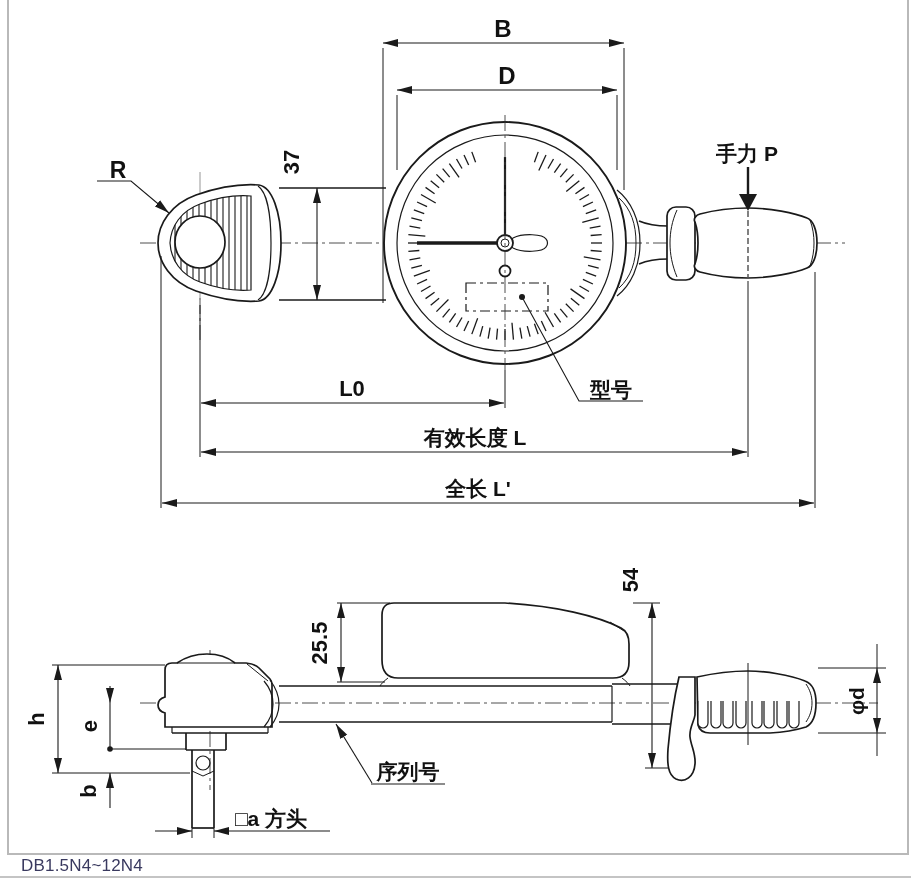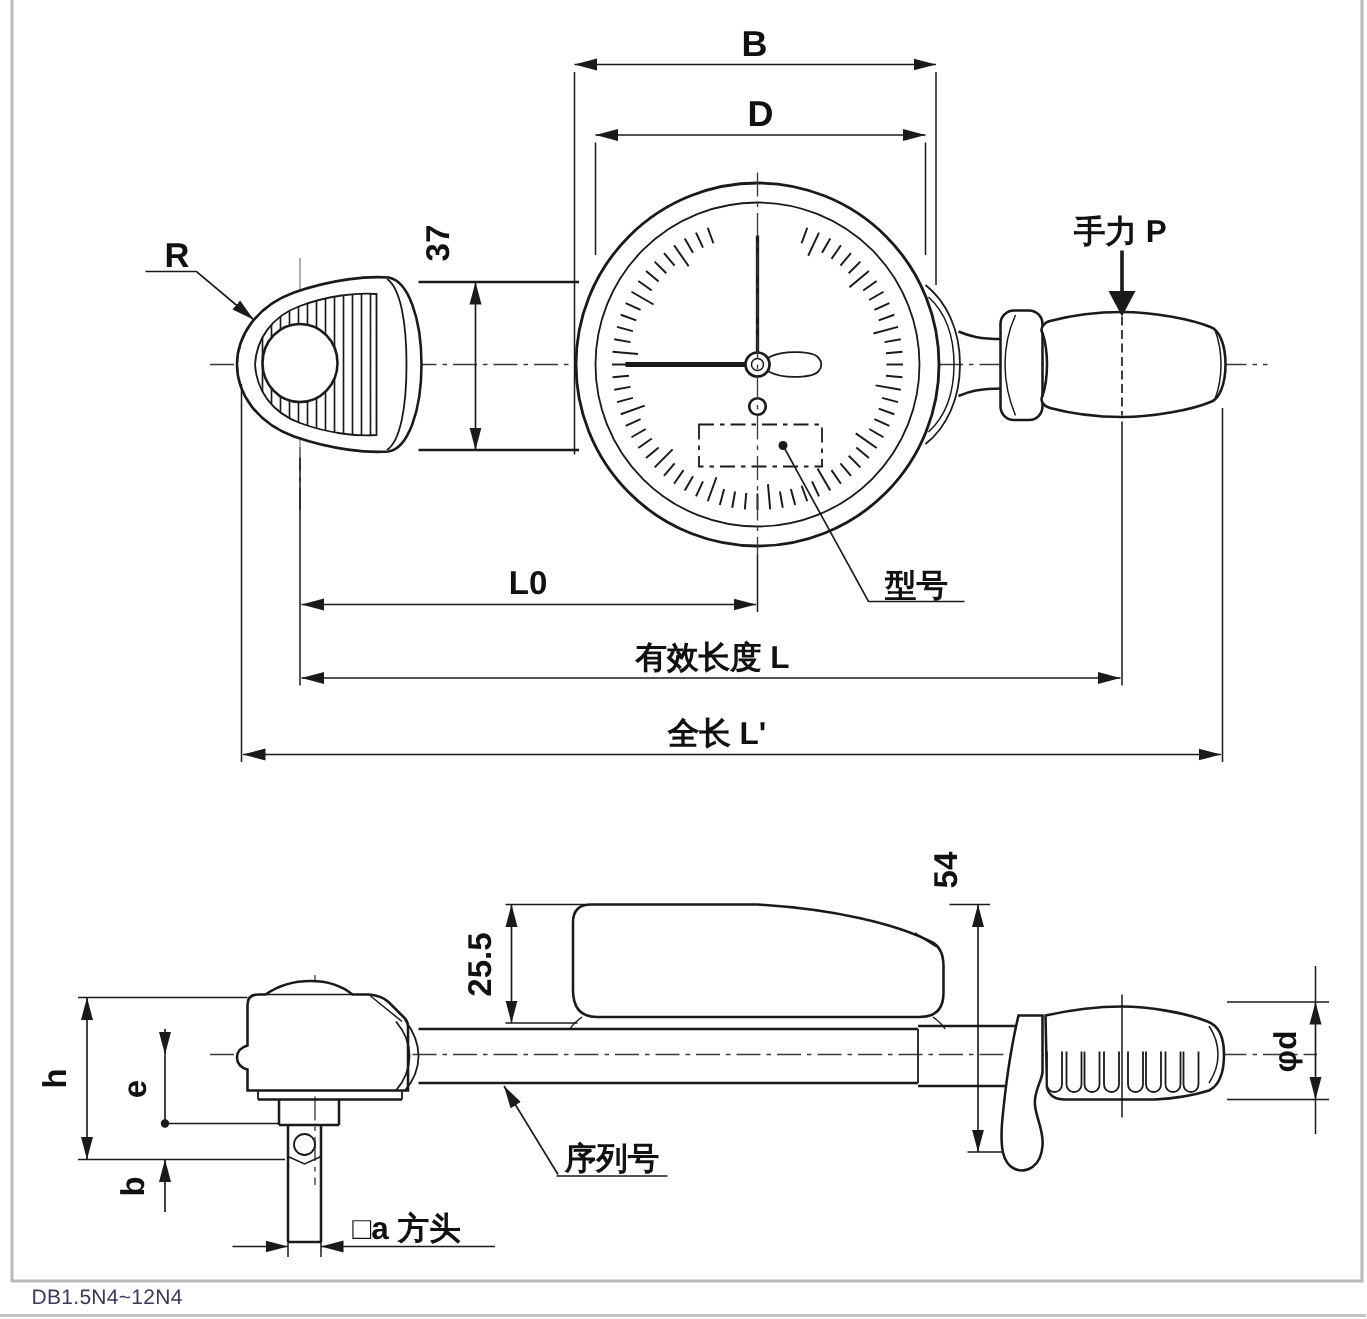--- a/index.html
+++ b/index.html
@@ -3,21 +3,21 @@
 <meta charset="utf-8">
 <style>
   html,body{margin:0;padding:0;background:#ffffff;}
   .page{position:relative;width:911px;height:879px;background:#fff;overflow:hidden;
         font-family:"Liberation Sans",sans-serif;}
   .border-left,.border-right{position:absolute;top:0;width:2px;height:854px;background:#b9b9b9;}
   .border-left{left:7px;}
   .border-right{left:907px;}
   .border-bottom{position:absolute;left:7px;top:853px;width:902px;height:2px;background:#b9b9b9;}
   .footer-sep{position:absolute;left:0;top:876px;width:911px;height:2px;background:#c4c4c4;}
-  .footer-text{position:absolute;left:21px;top:856px;font-size:14px;color:#39395f;
+  .footer-text{position:absolute;left:21px;top:856px;font-size:17px;color:#39395f;
                letter-spacing:.2px;}
   svg{position:absolute;left:0;top:0;}
   svg text{font-family:"Liberation Sans",sans-serif;font-weight:bold;fill:#111;}
   .ln{stroke:#1a1a1a;fill:none;}
   .thick{stroke-width:1.7;}
   .med{stroke-width:1.2;}
   .thin{stroke-width:1;}
   .dim{stroke:#1a1a1a;stroke-width:1.1;fill:none;}
   .cl{stroke:#3a3a3a;stroke-width:0.9;fill:none;stroke-dasharray:16 4 3 4;}
   .white{fill:#ffffff;}

